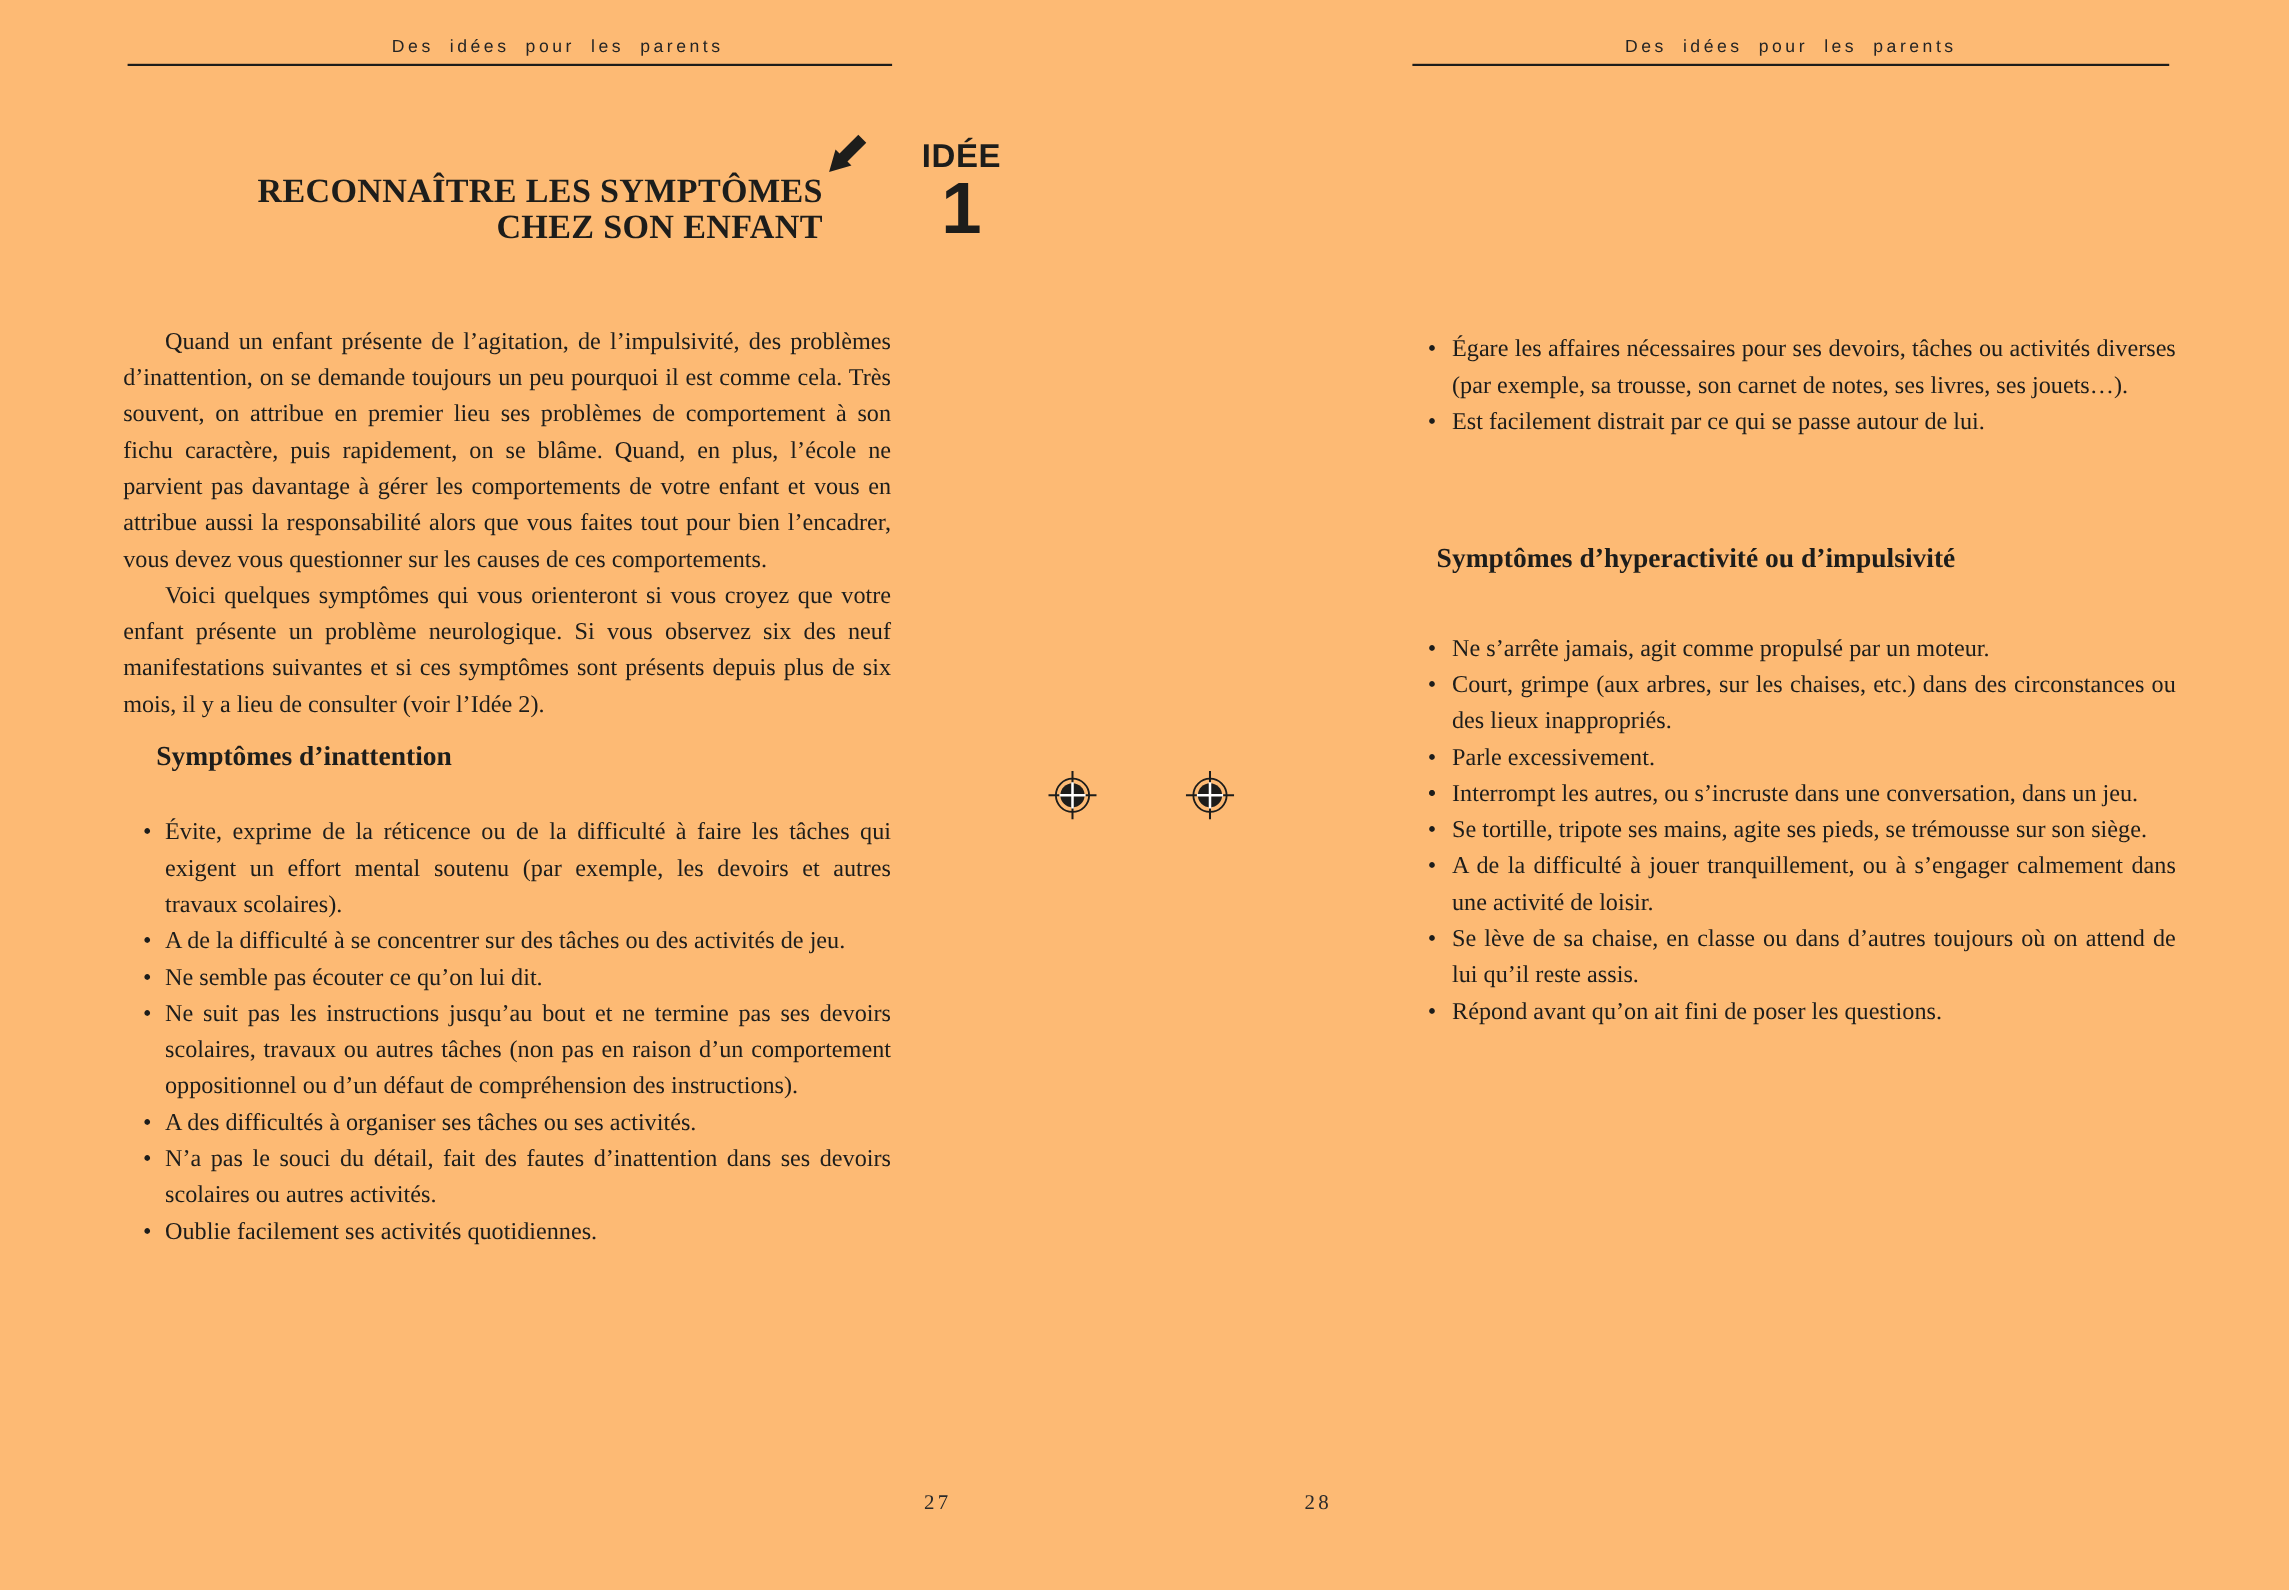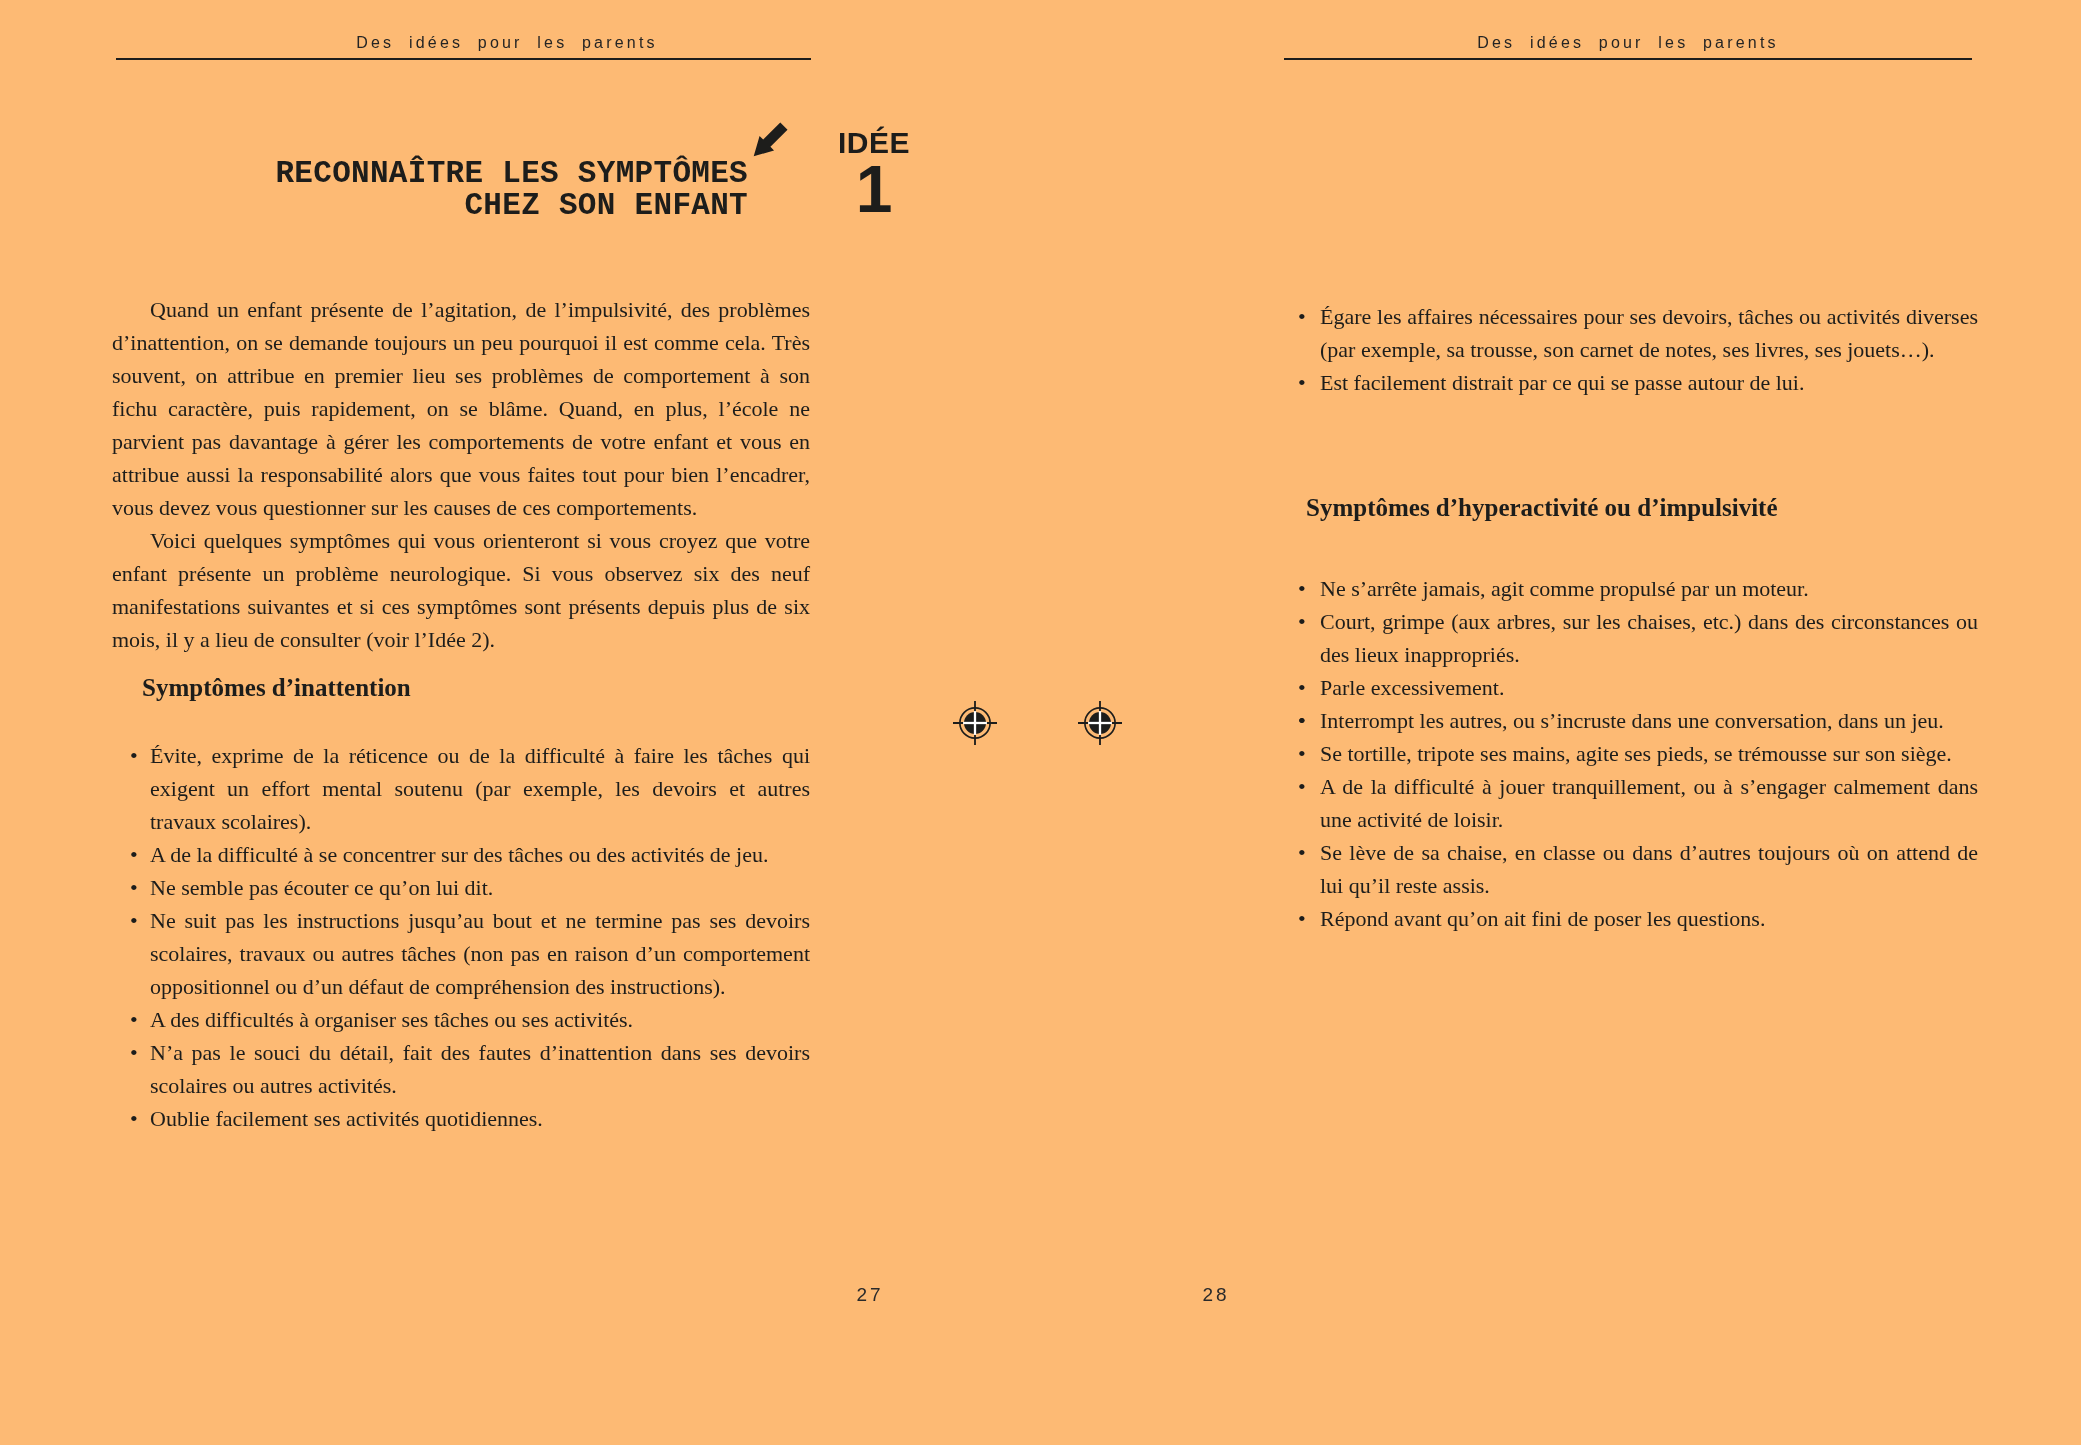--- a/index.html
+++ b/index.html
@@ -33,21 +33,21 @@
   }
   .rule-left  { left: 116px; width: 695px; }
   .rule-right { left: 1284px; width: 688px; }
 
   .title-block {
     position: absolute;
     left: 150px;
     top: 158px;
     width: 598px;
     text-align: right;
-    font-family: Liberation Mono, monospace;
+    font-family: Liberation Serif, serif;
     font-weight: bold;
     font-size: 31px;
     line-height: 32px;
     letter-spacing: 0.3px;
     color: #1d1d1b;
   }
   .arrow-icon {
     position: absolute;
     left: 750px;
     top: 108px;
@@ -113,24 +113,24 @@
   }
   .col-left  .li .marker { left: 18px; }
   .col-right .li .marker { left: 4px; }
 
   .reg-mark { position: absolute; width: 44px; height: 44px; }
   .reg-1 { left: 953px;  top: 701px; }
   .reg-2 { left: 1078px; top: 701px; }
 
   .page-number {
     position: absolute;
-    top: 1284px;
+    top: 1356px;
     width: 60px;
-    text-align: center;
-    font-family: Liberation Sans, sans-serif;
+    text-align: left;
+    font-family: Liberation Serif, serif;
     font-size: 19px;
     letter-spacing: 3px;
     color: #2a2a2a;
   }
   .pn-left  { left: 840px; }
   .pn-right { left: 1186px; }
 </style>
 </head>
 <body>
 

